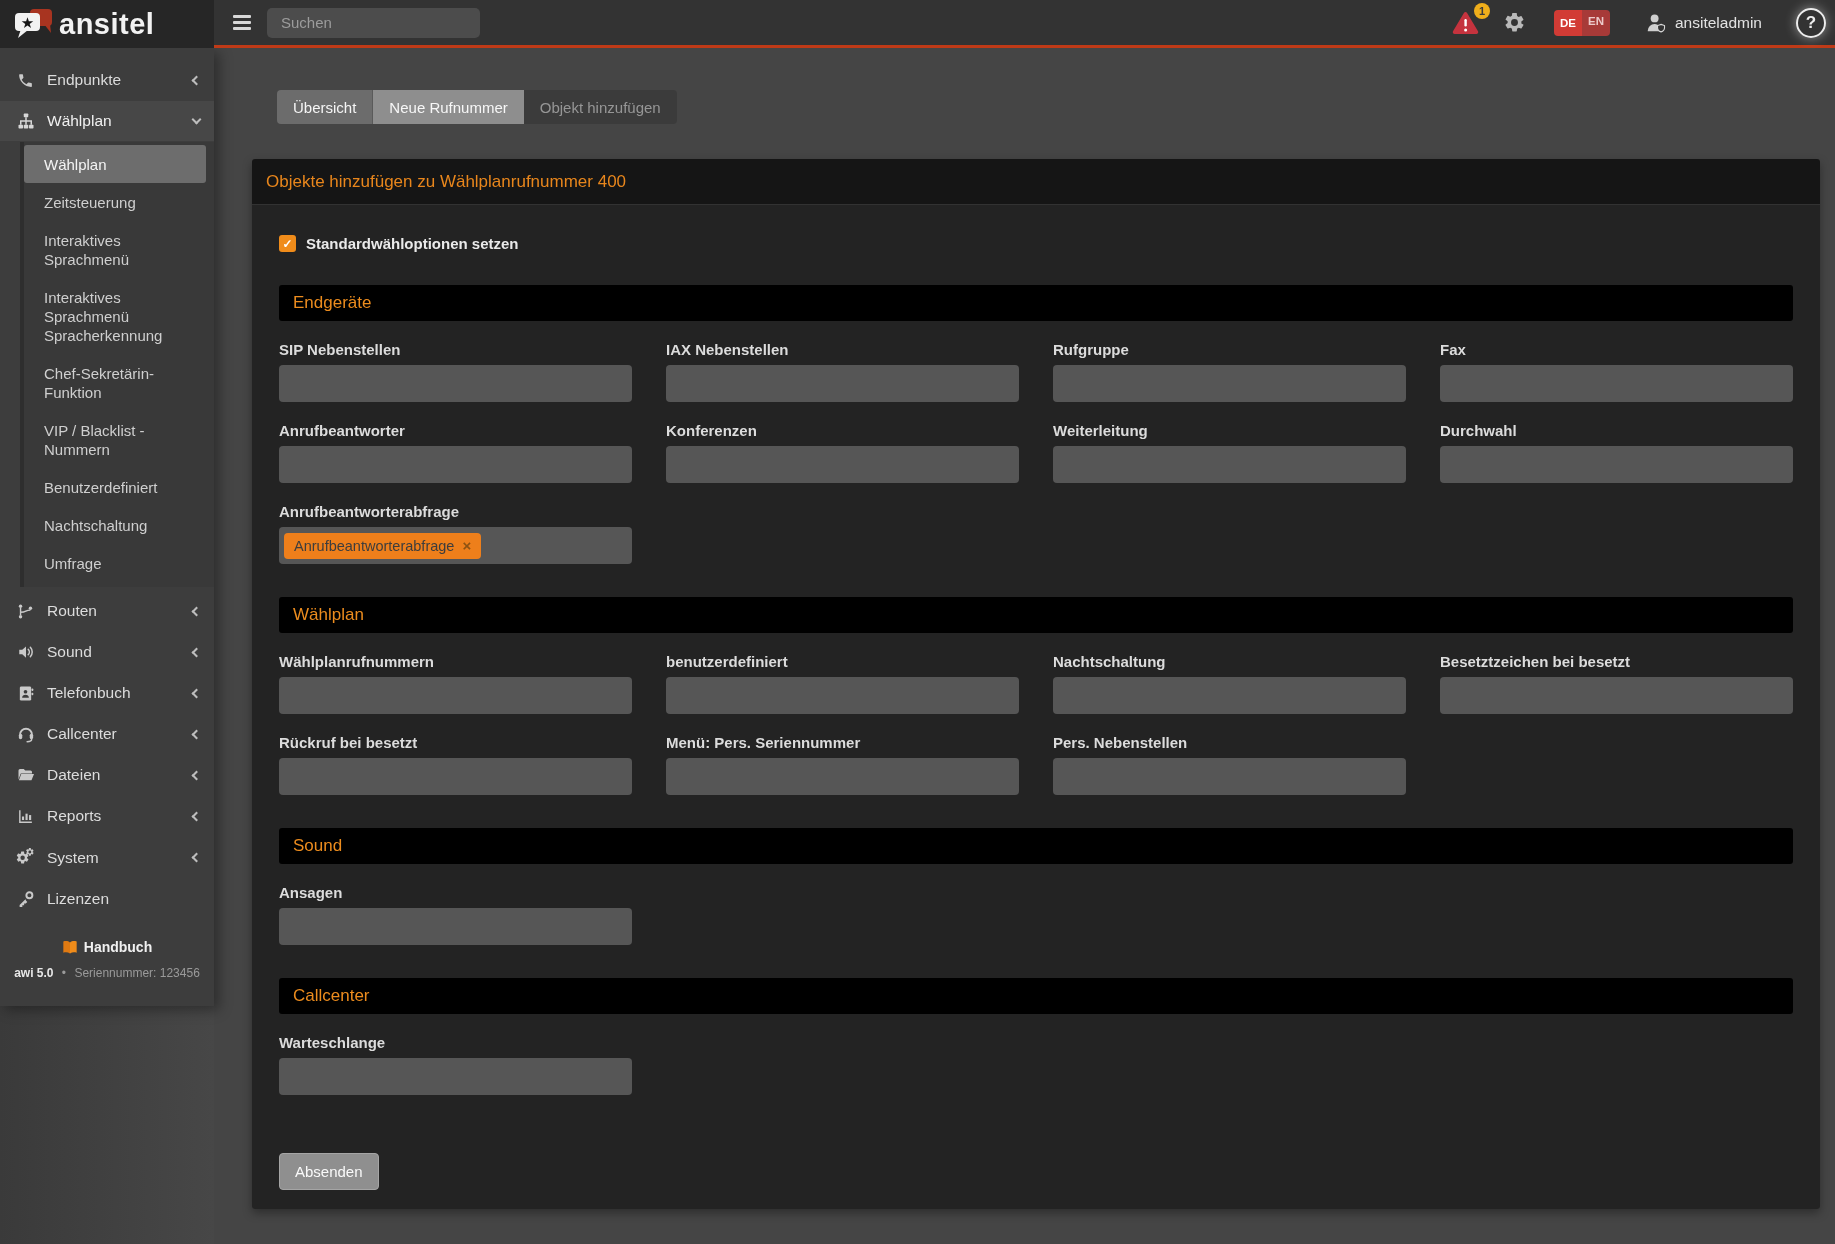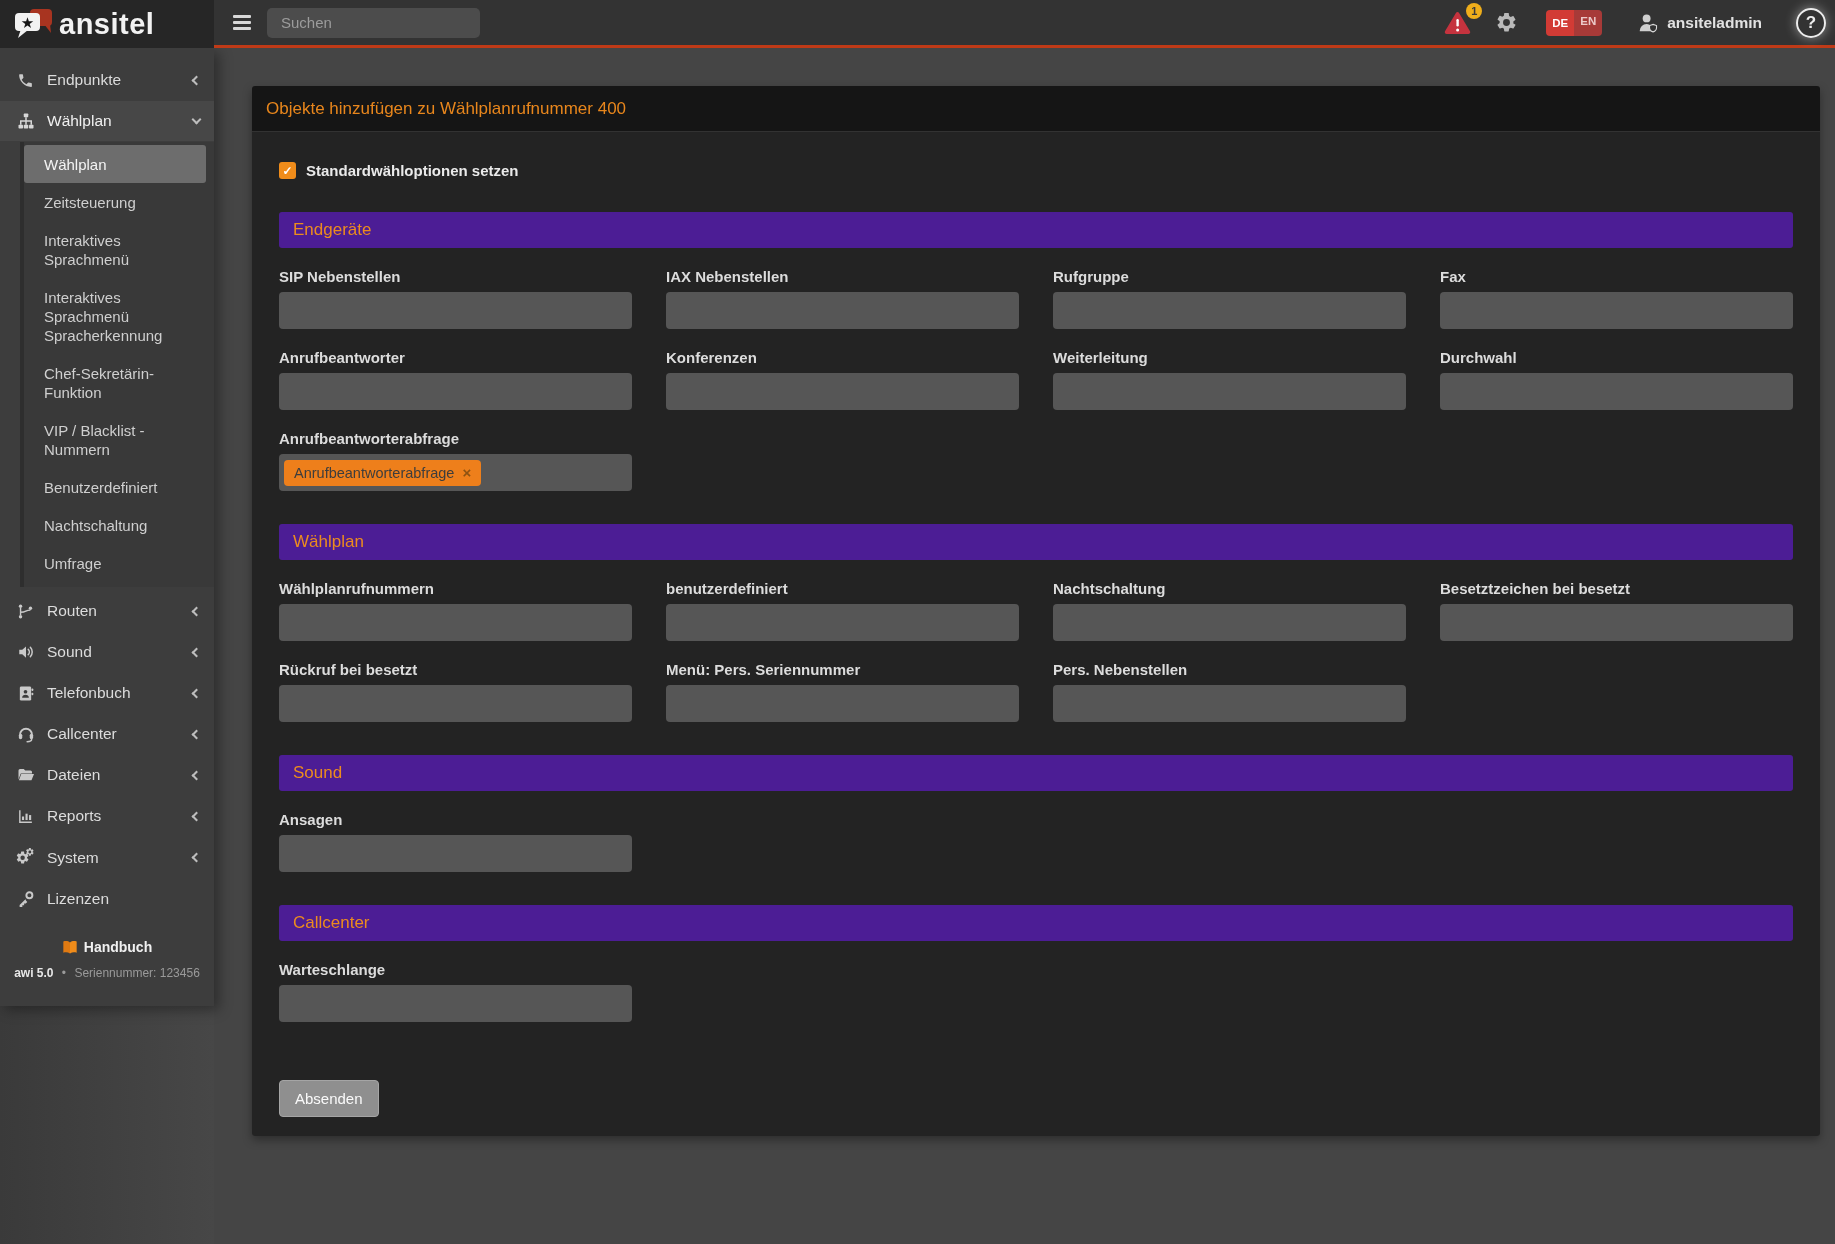--- a/index.html
+++ b/index.html
@@ -26,21 +26,21 @@
   .warn-wrap { position:relative; width:27px; height:24px; cursor:pointer; }
   .badge { position:absolute; top:-8px; right:-11px; min-width:16px; height:16px; background:#efae1b;
     border-radius:8px; color:#3a3a3a; font-size:11px; font-weight:bold;
     display:flex; align-items:center; justify-content:center; padding:0 3px; }
   .gear { margin-left:24px; cursor:pointer; }
   .langpill { margin-left:28px; display:flex; border-radius:4px; overflow:hidden;
     font-size:11.5px; font-weight:bold; cursor:pointer; }
   .langpill .de { background:#d23b35; color:#ffffff; padding:7px 6px; }
   .langpill .en { background:#a73a38; color:#eccaca; padding:5px 6px; }
   .userblock { margin-left:35px; display:flex; align-items:center; gap:8px; cursor:pointer; }
-  .userblock .uname { color:#e2e2e2; font-size:15.5px;font-weight:bold; }
+  .userblock .uname { color:#e2e2e2; font-size:15.5px; }
   .help { margin-left:34px; width:30px; height:30px; border:2.5px solid #ececec; border-radius:50%;
     color:#ececec; font-size:17px; font-weight:bold; display:flex; align-items:center; justify-content:center;
     box-shadow:0 0 12px rgba(255,255,255,.45); cursor:pointer; }
   
   .brand { position:absolute; left:0; top:0; width:214px; height:48px; background:#262626;
     display:flex; align-items:center; padding-left:13px; z-index:6; cursor:pointer; }
   .brand .bname { color:#f2f2f2; font-size:29px; font-weight:bold; letter-spacing:.5px; margin-left:4px; }
   
   .sidebar { position:absolute; left:0; top:48px; width:214px; background:#3d3d3d;
     padding:12px 0 26px 0; z-index:4; box-shadow:5px 4px 12px rgba(0,0,0,.35); }
@@ -71,21 +71,21 @@
   
   .panel { margin:35px 15px 0 38px; border-radius:3px; overflow:hidden; box-shadow:0 4px 10px rgba(0,0,0,.35); }
   .panel-header { height:46px; background:#151515; display:flex; align-items:center; padding-left:14px;
     border-bottom:1px solid #323232; }
   .panel-title { color:#e8861c; font-size:17px; }
   .panel-body { background:#232323; padding:30px 27px 19px 27px; }
   .cbrow { display:flex; align-items:center; gap:10px; }
   .checkbox { width:17px; height:17px; background:#f08c1a; border-radius:3px; color:#ffffff;
     font-size:12px; font-weight:bold; display:flex; align-items:center; justify-content:center; cursor:pointer; }
   .cblabel { color:#eaeaea; font-size:15px; font-weight:bold; }
-  .secbar { margin-top:33px; height:36px; background:#4c1d95; border-radius:3px;
+  .secbar { margin-top:33px; height:36px; background:#000000; border-radius:3px;
     display:flex; align-items:center; padding:0 14px; }
   .sectitle { color:#ec8c1e; font-size:17px; }
   .grid { display:grid; grid-template-columns:repeat(4,1fr); column-gap:34px; margin-top:20px; }
   .grid.next { }
   .field label { display:block; color:#dcdcdc; font-size:15px; font-weight:bold; margin-bottom:7px; }
   .field input[type=text], .tagbox { width:100%; height:37px; background:#565656; border:none;
     border-radius:4px; color:#e8e8e8; font-size:15px; padding:0 10px; font-family:inherit; }
   .tagbox { display:flex; align-items:center; padding:0 0 0 5px; }
   .chip { background:#ee7f1b; color:#3d3d3d; font-size:14.5px; padding:5px 10px; border-radius:4px;
     display:flex; align-items:center; gap:8px; cursor:default; }
@@ -305,20 +305,25 @@
     <span>Handbuch</span>
   </div>
   <div class="sidebar-footer">
     <span class="ver">awi 5.0</span>
     <span class="dot">•</span>
     <span class="serial">Seriennummer: 123456</span>
   </div>
 </aside>
 
 <div class="main">
+  <div class="tabs">
+    <div class="tab t0">Übersicht</div>
+    <div class="tab t1">Neue Rufnummer</div>
+    <div class="tab t2">Objekt hinzufügen</div>
+  </div>
 
   <div class="panel">
     <div class="panel-header">
       <span class="panel-title">Objekte hinzufügen zu Wählplanrufnummer 400</span>
     </div>
     <div class="panel-body">
 
       <div class="cbrow">
         <span class="checkbox">✓</span>
         <span class="cblabel">Standardwähloptionen setzen</span>

